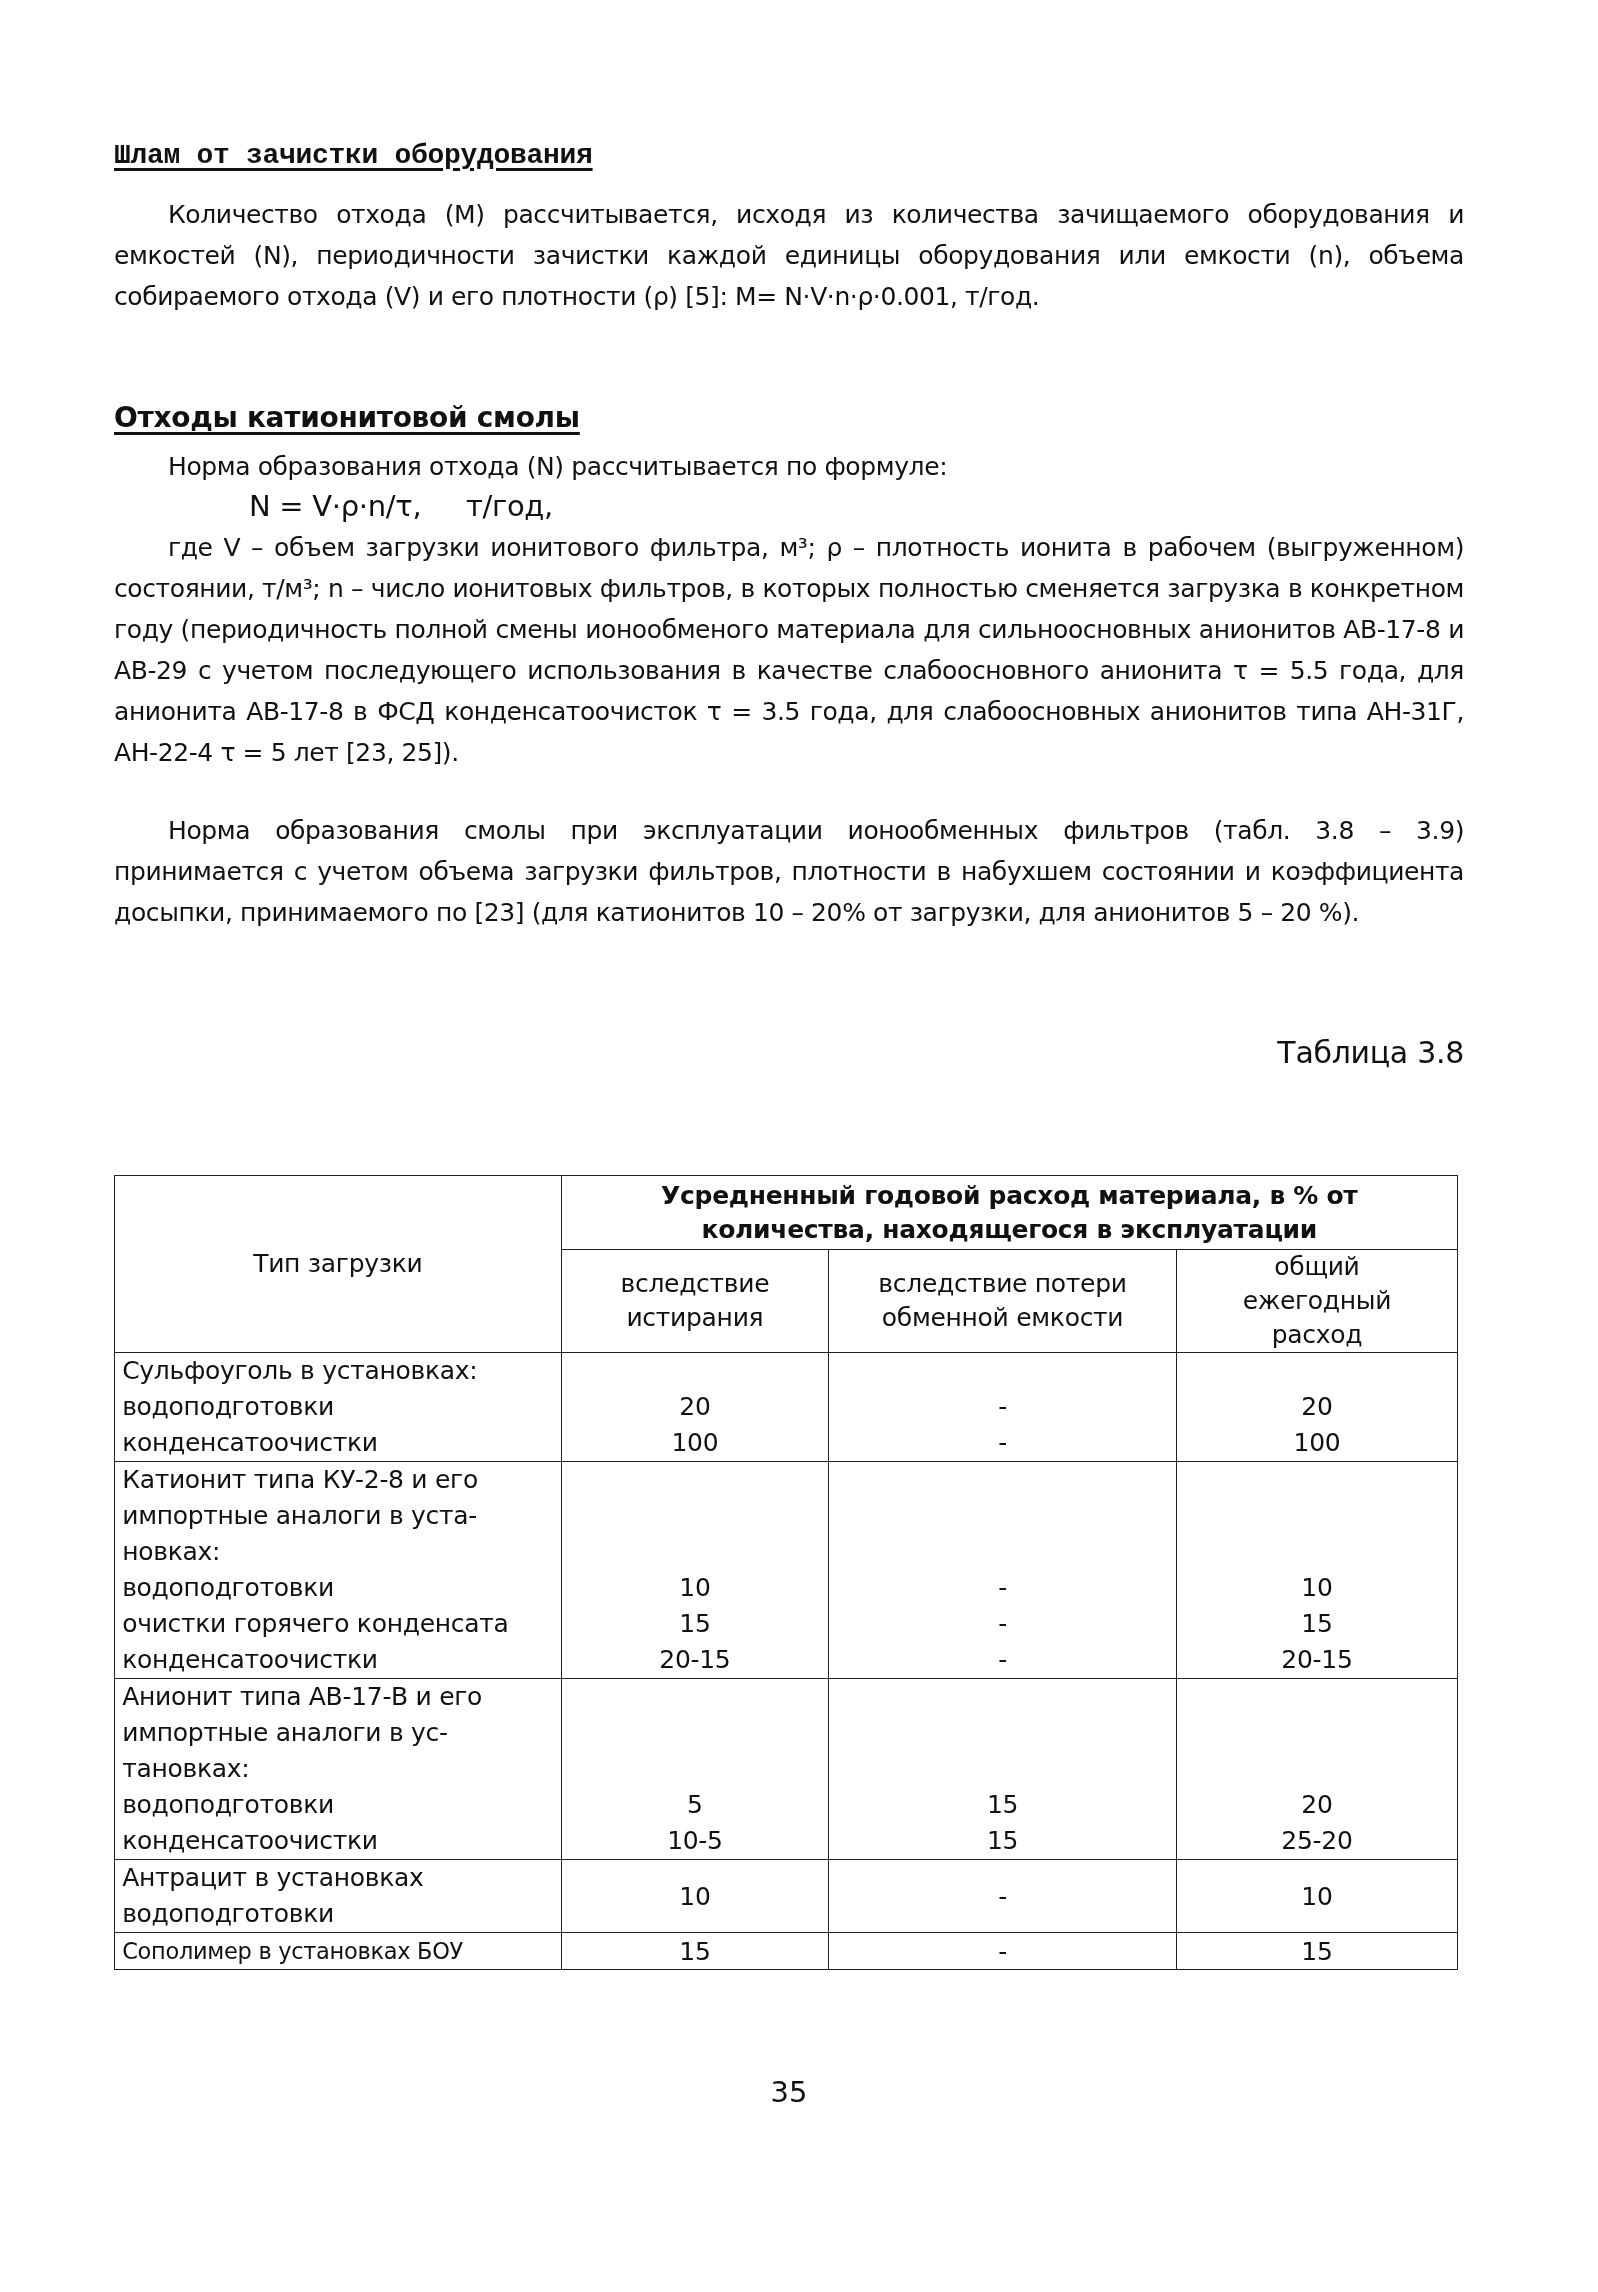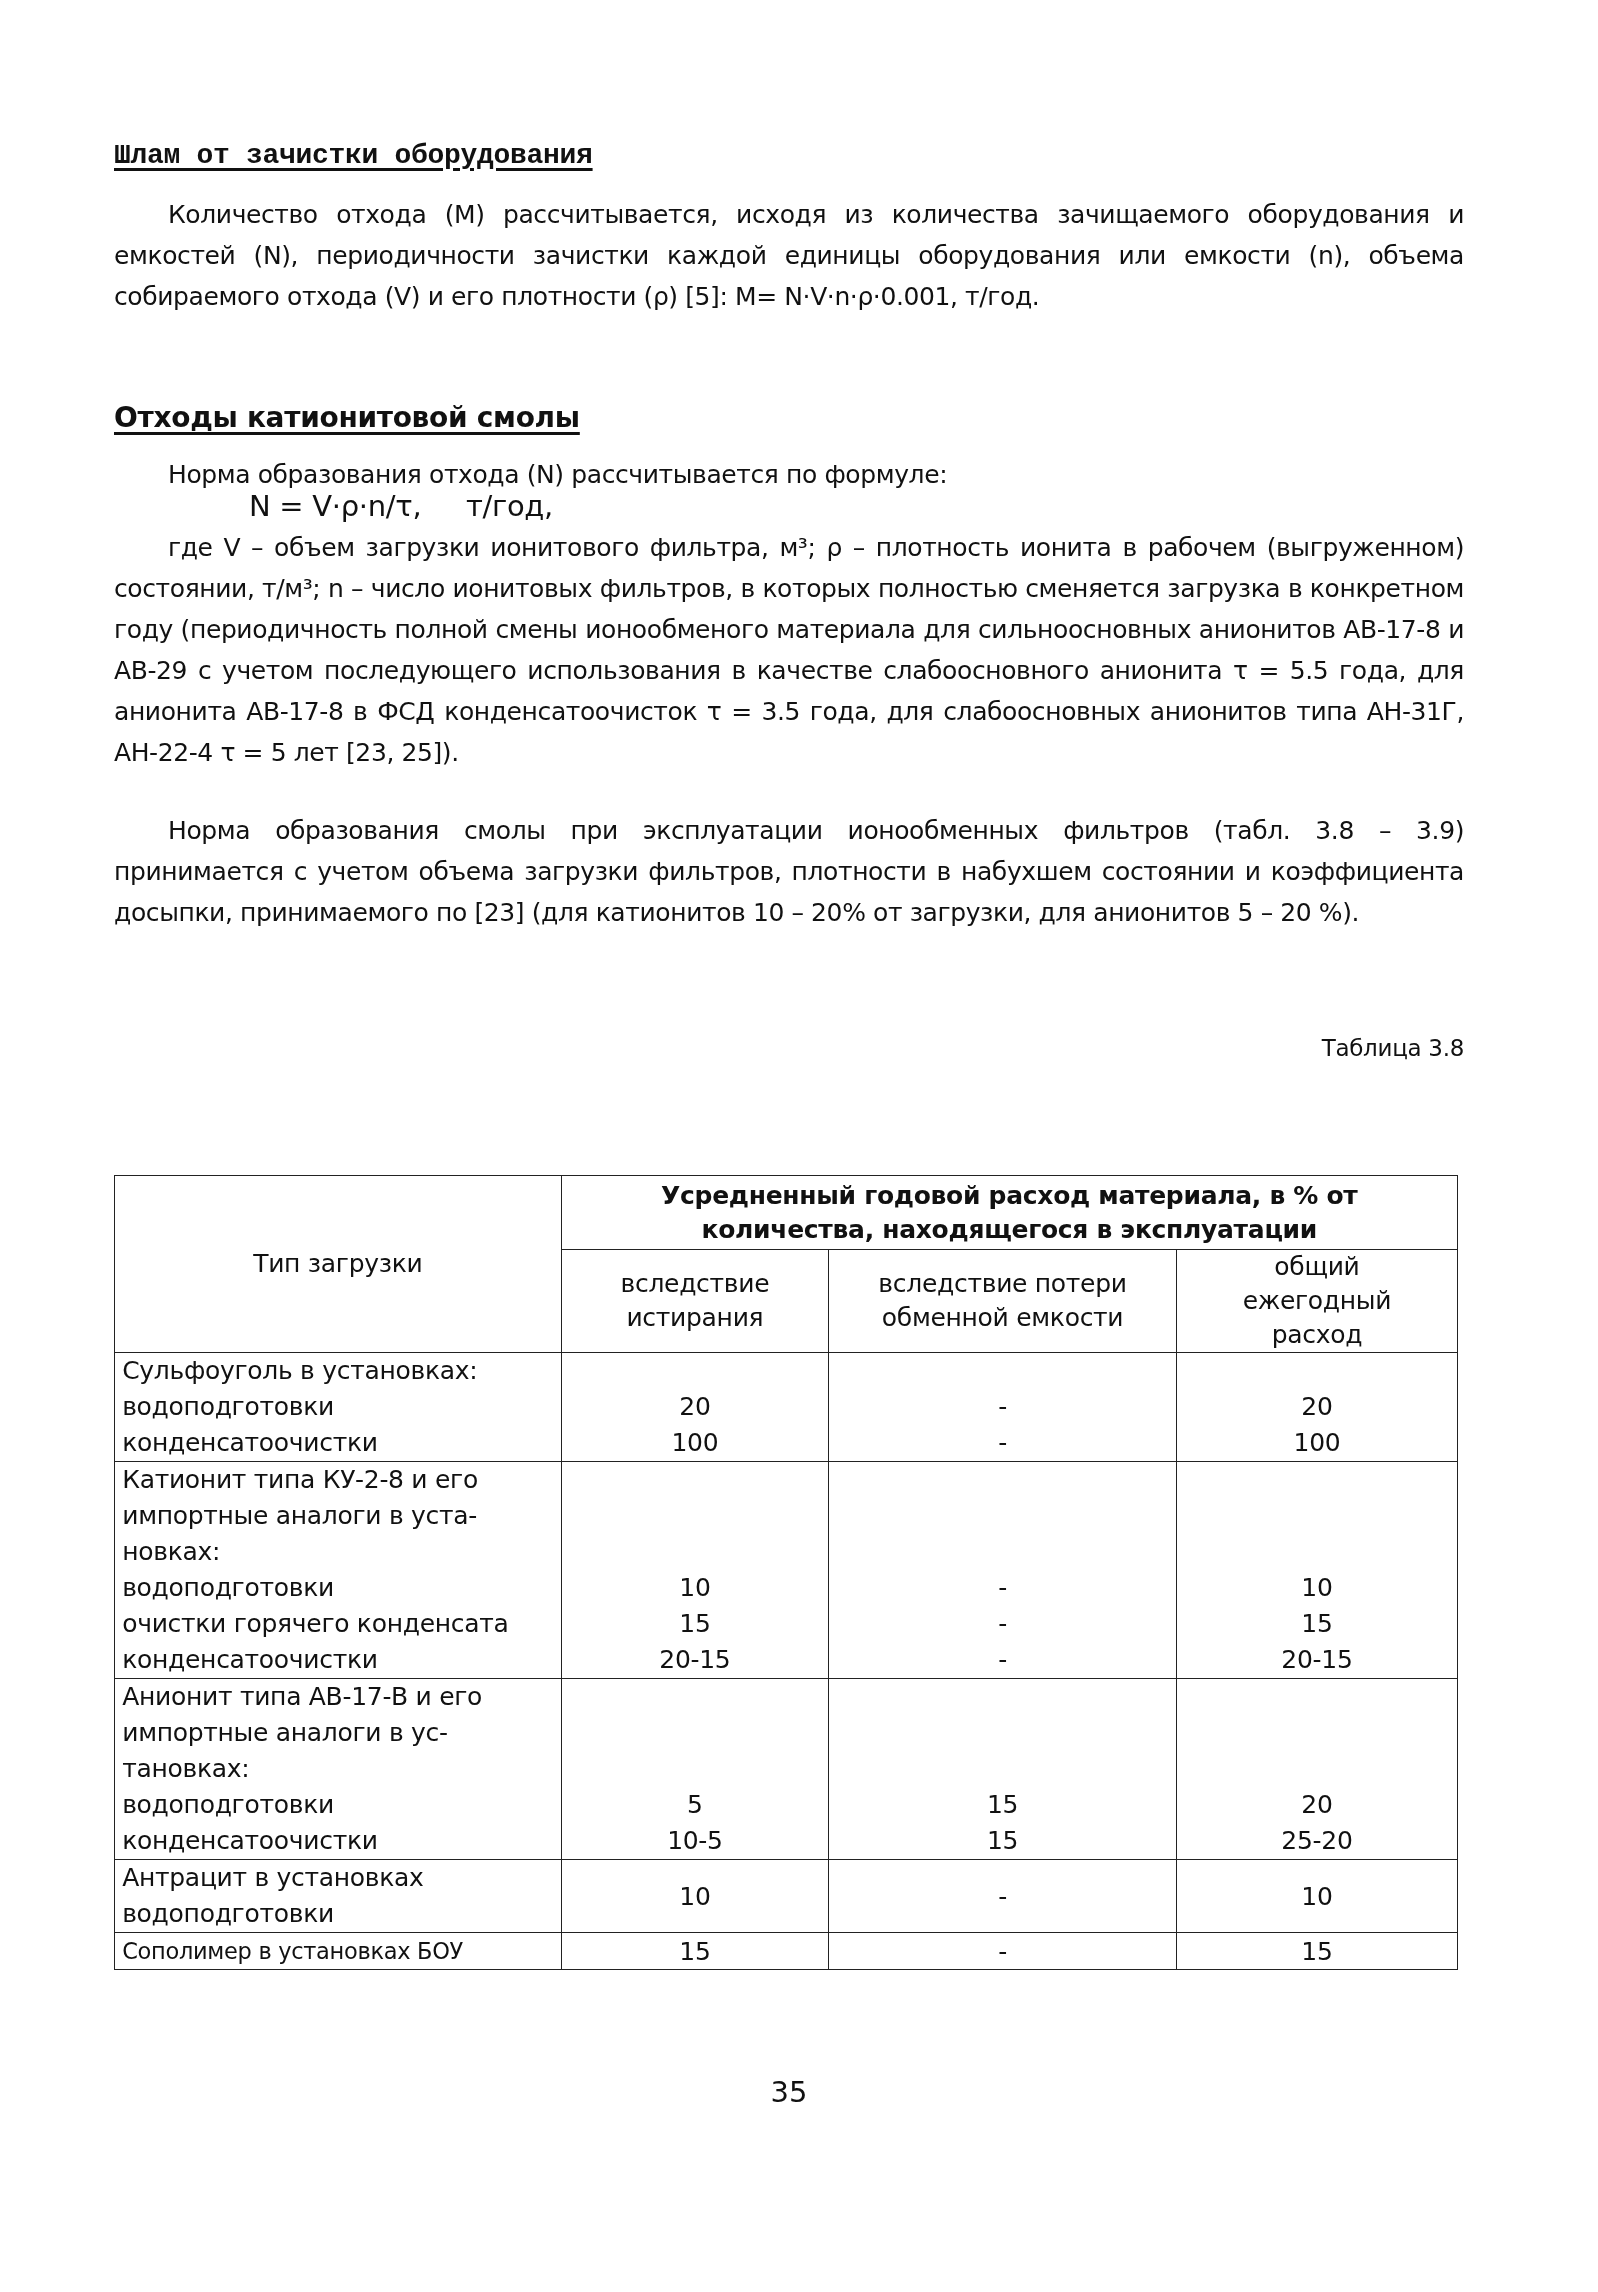--- a/index.html
+++ b/index.html
@@ -46,21 +46,21 @@
     position: absolute;
     left: 135px;
     font-size: 29px;
     line-height: 41px;
     white-space: pre;
     letter-spacing: -0.3px;
   }
   .table-label {
     position: absolute;
     right: 0;
-    font-size: 23px;
+    font-size: 30px;
     letter-spacing: -0.3px;
   }
   .table-title {
     position: absolute;
     left: 0;
     width: 1350px;
     text-align: center;
     font-size: 29px;
     line-height: 38px;
     letter-spacing: -0.7px;
@@ -107,21 +107,21 @@
 </style>
 </head>
 <body>
 
 <div class="page">
 
   <div class="section-heading" style="top:140px;font-family:Liberation Mono, monospace;">Шлам от зачистки оборудования</div>
   <div class="para" style="top:194px;"><span class="indent"></span><span>Количество отхода (М) рассчитывается, исходя из количества зачищаемого оборудования и емкостей (N), периодичности зачистки каждой единицы оборудования или емкости (n), объема собираемого отхода (V) и его плотности (ρ) [5]: M= N·V·n·ρ·0.001, т/год.</span></div>
 
   <div class="section-heading" style="top:401px;">Отходы катионитовой смолы</div>
-  <div class="para" style="top:446px;margin-top:8px;"><span class="indent"></span><span>Норма образования отхода (N) рассчитывается по формуле:</span></div>
+  <div class="para" style="top:446px;"><span class="indent"></span><span>Норма образования отхода (N) рассчитывается по формуле:</span></div>
   <div class="formula" style="top:486px;">N = V·ρ·n/τ,     т/год,</div>
   <div class="para" style="top:527px;"><span class="indent"></span><span>где V – объем загрузки ионитового фильтра, м³; ρ – плотность ионита в рабочем (выгруженном) состоянии, т/м³; n – число ионитовых фильтров, в которых полностью сменяется загрузка в конкретном году (периодичность полной смены ионообменого материала для сильноосновных анионитов АВ-17-8 и АВ-29 с учетом последующего использования в качестве слабоосновного анионита τ = 5.5 года, для анионита АВ-17-8 в ФСД конденсатоочисток τ = 3.5 года, для слабоосновных анионитов типа АН-31Г, АН-22-4 τ = 5 лет [23, 25]).</span></div>
   <div class="para" style="top:810px;"><span class="indent"></span><span>Норма образования смолы при эксплуатации ионообменных фильтров (табл. 3.8 – 3.9) принимается с учетом объема загрузки фильтров, плотности в набухшем состоянии и коэффициента досыпки, принимаемого по [23] (для катионитов 10 – 20% от загрузки, для анионитов 5 – 20 %).</span></div>
 
   <div class="table-label" style="top:1035px;">Таблица 3.8</div>
   <div class="table-title" style="top:1073px;">
   </div>
 
   <table class="norms">
     <colgroup>

